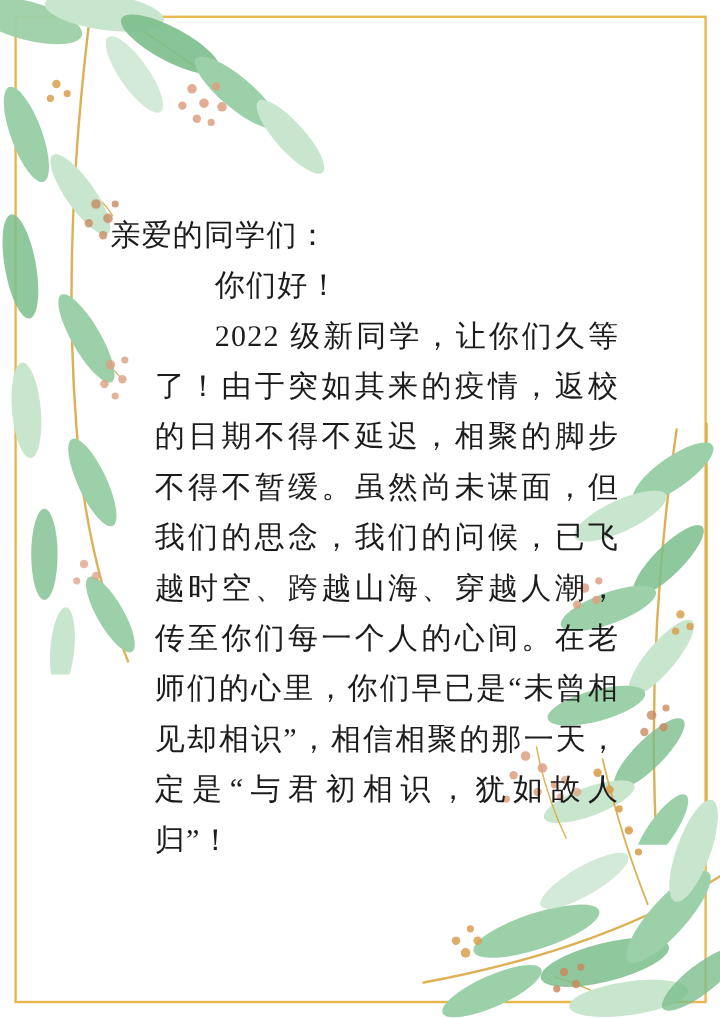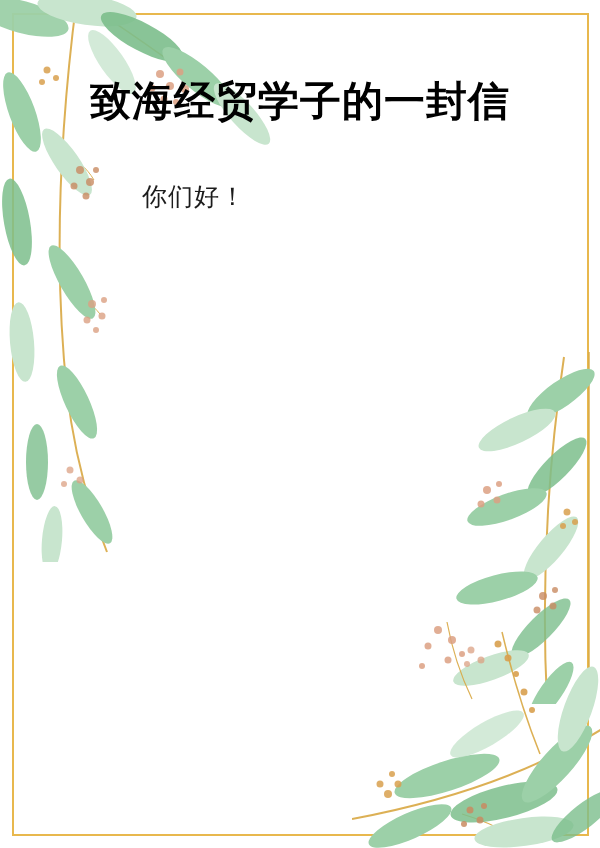--- a/index.html
+++ b/index.html
@@ -58,21 +58,21 @@
   .letter-body{
     position:absolute;
     left:92px;top:176px;
     width:424px;
     font-size:25px;
     line-height:42px;
     letter-spacing:1px;
     color:var(--text-color);
     text-align:justify;
   }
-  .letter-body p.indent{text-indent:2em;}
+  .letter-body p.indent{text-indent:2em;margin-left:37px;}
 </style>
 </head>
 <body>
 
 <div class="gold-frame"></div>
 
 <svg class="decor decor-top-left" viewBox="0 0 300 570" xmlns="http://www.w3.org/2000/svg">
   <g stroke="var(--stem-gold)" stroke-width="2" fill="none" opacity="0.9">
     <path d="M85,5 C70,120 60,260 75,400 C82,460 95,510 115,560"></path>
     <path d="M85,5 C120,30 170,60 245,120" stroke-width="1.5"></path>
@@ -209,17 +209,18 @@
   </g>
   <g fill="var(--berry-tan)" opacity="0.85">
     <circle cx="118" cy="196" r="3.5"></circle>
       <circle cx="128" cy="206" r="3.5"></circle>
       <circle cx="112" cy="210" r="3"></circle>
     <circle cx="132" cy="192" r="3"></circle>
   </g>
 </svg>
 
 <div class="letter">
-  <h1 class="letter-title">致海经贸学子的一封信</h1>
   <div class="letter-body">
+    <p>亲爱的同学们：</p>
     <p class="indent">你们好！</p>
+    <p class="indent">2022 级新同学，让你们久等了！由于突如其来的疫情，返校的日期不得不延迟，相聚的脚步不得不暂缓。虽然尚未谋面，但我们的思念，我们的问候，已飞越时空、跨越山海、穿越人潮，传至你们每一个人的心间。在老师们的心里，你们早已是“未曾相见却相识”，相信相聚的那一天，定是“与君初相识，犹如故人归”！</p>
   </div>
 </div>
 
 </body></html>

